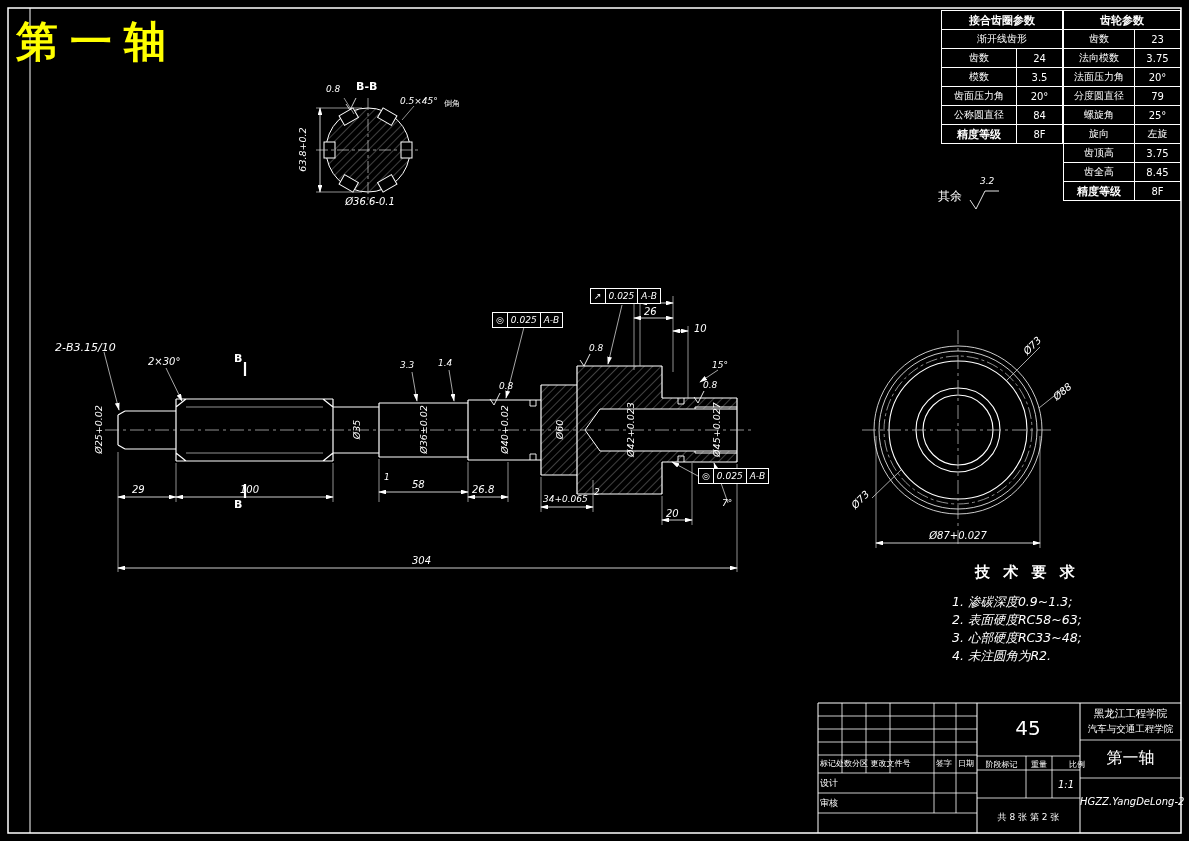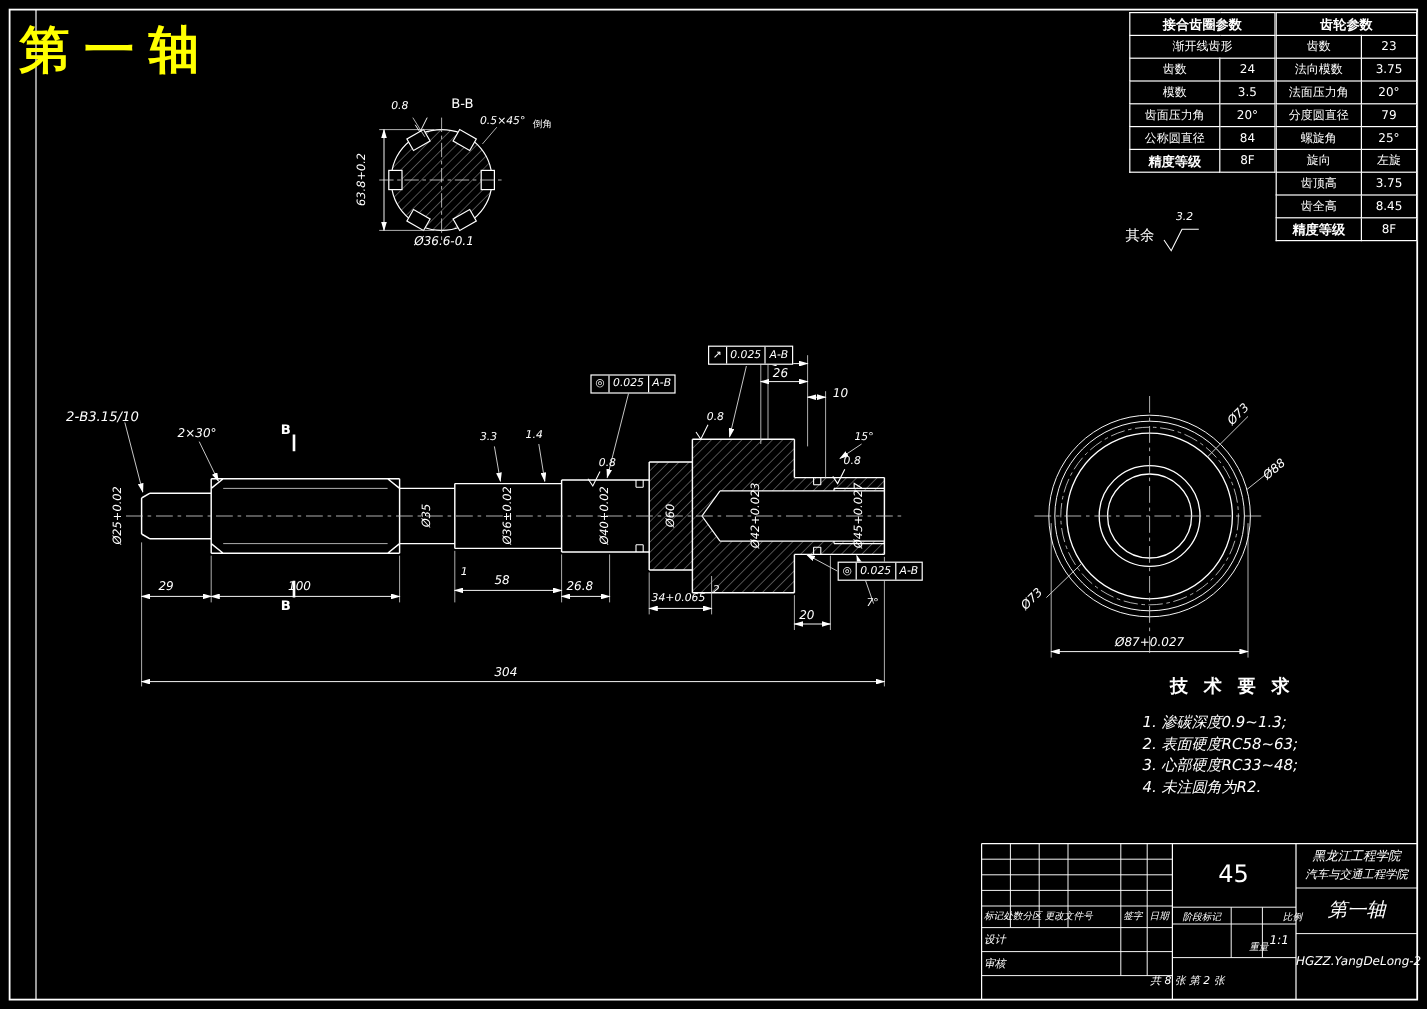--- a/index.html
+++ b/index.html
@@ -16,21 +16,21 @@
   table.param{position:absolute;border-collapse:collapse;background:#000;}
   table.param td{border:1px solid #fff;color:#fff;font:10px "DejaVu Sans",sans-serif;
       text-align:center;padding:0 2px;height:18px;}
   table.param td.hd{font:bold 11px "DejaVu Sans",sans-serif;}
   .fcf{position:absolute;display:flex;border:1px solid #fff;height:14px;color:#fff;background:#000;
       font:italic 9px "DejaVu Sans",sans-serif;align-items:center;}
   .fcf span{padding:0 3px;display:flex;align-items:center;height:100%;}
   .fcf span + span{border-left:1px solid #fff;}
   .tech-title{position:absolute;color:#fff;font:bold 15px "DejaVu Sans",sans-serif;letter-spacing:4px;}
   .tech-item{position:absolute;color:#fff;font:italic 12.5px "DejaVu Sans",sans-serif;white-space:nowrap;}
-  .tb{position:absolute;color:#fff;white-space:nowrap;font-style:italic;}
+  .tb{position:absolute;color:#fff;white-space:nowrap;}
 </style>
 </head>
 <body>
 
 <div id="root">
 
 <svg width="1189" height="841" viewBox="0 0 1189 841">
   <defs>
     <marker id="ar" viewBox="0 0 10 6" refX="9" refY="3" markerWidth="10" markerHeight="6" orient="auto-start-reverse">
       <path d="M0,0 L10,3 L0,6 Z" fill="#fff"></path>
@@ -236,21 +236,21 @@
   <tr>
           <td class="hd">精度等级</td>
       <td>8F</td>
         </tr>
 </tbody>
     </table>
 
 <div class="t ni" style="left:938px;top:188px;font-size:12px">其余</div>
 <div class="t" style="left:980px;top:176px;font-size:9px">3.2</div>
 
-<div class="t ni" style="left:376px;top:80px;font-size:11px;font-weight:normal">B-B</div>
+<div class="t ni" style="left:356px;top:80px;font-size:11px;font-weight:bold">B-B</div>
 <div class="t" style="left:326px;top:84px;font-size:9px">0.8</div>
 <div class="t" style="left:400px;top:96px;font-size:9px">0.5×45°</div>
 <div class="t ni" style="left:444px;top:98px;font-size:8px">倒角</div>
 <div class="rv" style="left:270px;top:144px">63.8+0.2</div>
 <div class="t ctr" style="left:325px;top:196px;width:90px">Ø36.6-0.1</div>
 
 <div class="t" style="left:55px;top:341px;font-size:11px">2-B3.15/10</div>
 <div class="t" style="left:148px;top:356px">2×30°</div>
 <div class="t ni" style="left:234px;top:352px;font-size:11px;font-weight:bold">B</div>
 <div class="t ni" style="left:234px;top:498px;font-size:11px;font-weight:bold">B</div>
@@ -313,22 +313,22 @@
 <div class="tech-item" style="left:952px;top:630px">3. 心部硬度RC33~48;</div>
 <div class="tech-item" style="left:952px;top:648px">4. 未注圆角为R2.</div>
 
 <div class="tb ctr" style="left:978px;top:716px;width:100px;font:20px 'DejaVu Sans',sans-serif">45</div>
 <div class="tb" style="left:820px;top:758px;font-size:8px">标记处数分区 更改文件号</div>
 <div class="tb" style="left:936px;top:758px;font-size:8px">签字</div>
 <div class="tb" style="left:958px;top:758px;font-size:8px">日期</div>
 <div class="tb" style="left:820px;top:777px;font-size:9px">设计</div>
 <div class="tb" style="left:820px;top:797px;font-size:9px">审核</div>
 <div class="tb ctr" style="left:977px;top:759px;width:49px;font-size:8px">阶段标记</div>
-<div class="tb ctr" style="left:1026px;top:784px;width:46px;font-size:8px">重量</div>
+<div class="tb ctr" style="left:1026px;top:759px;width:26px;font-size:8px">重量</div>
 <div class="tb ctr" style="left:1052px;top:759px;width:50px;font-size:8px">比例</div>
 <div class="tb ctr" style="left:1052px;top:779px;width:28px;font:italic 10px 'DejaVu Sans',sans-serif">1:1</div>
-<div class="tb ctr" style="left:938px;top:811px;width:103px;font-size:9px">共 8 张  第 2 张</div>
+<div class="tb ctr" style="left:977px;top:811px;width:103px;font-size:9px">共 8 张  第 2 张</div>
 <div class="tb ctr" style="left:1080px;top:707px;width:101px;font-size:10.5px">黑龙江工程学院</div>
 <div class="tb ctr" style="left:1080px;top:723px;width:101px;font-size:9.5px">汽车与交通工程学院</div>
 <div class="tb ctr" style="left:1080px;top:748px;width:101px;font-size:16px">第一轴</div>
 <div class="tb ctr" style="left:1080px;top:796px;width:102px;font:italic 10px 'DejaVu Sans',sans-serif">HGZZ.YangDeLong-2</div>
 
 </div>
 
 </body></html>

